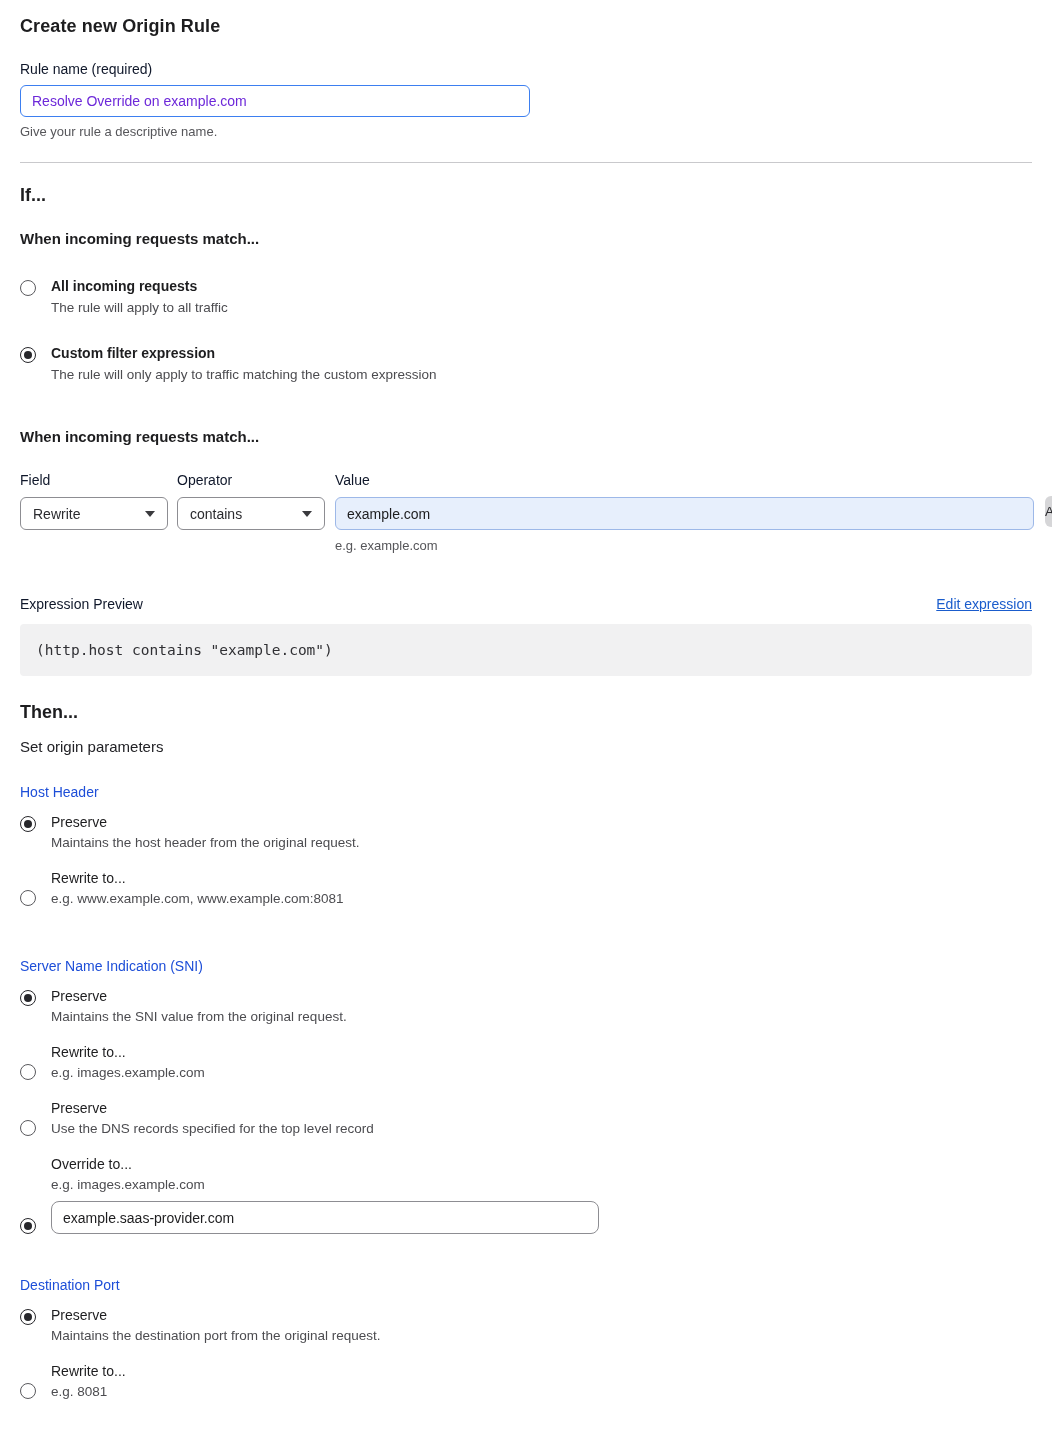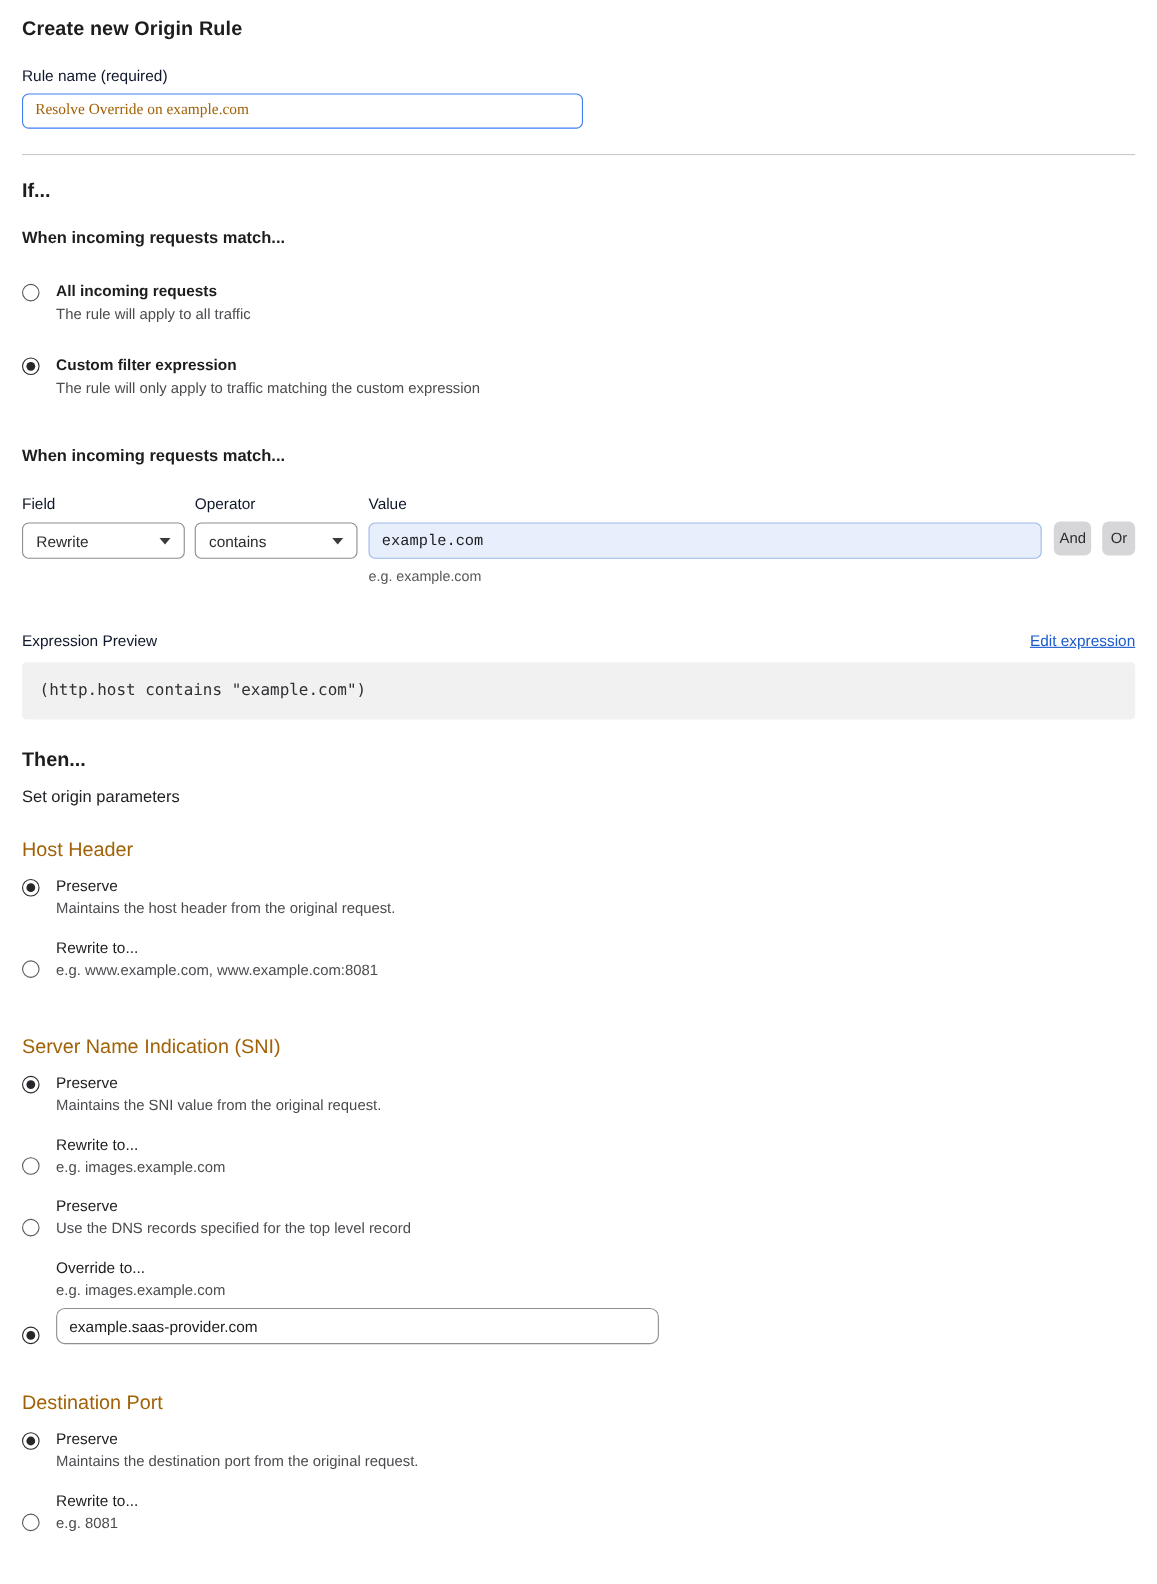--- a/index.html
+++ b/index.html
@@ -14,22 +14,22 @@
 
   .page-title { font-size: 18px; font-weight: 700; letter-spacing: .1px; }
 
   .field-label { font-size: 14px; color: #0f172a; }
   .help-text { font-size: 13px; color: #56565a; }
 
   .rule-name-block { margin-top: 24px; }
   .rule-name-input {
     margin-top: 8px; width: 510px; height: 32px;
     border: 1.5px solid #3d7ff0; border-radius: 6px;
-    padding: 0 11px; font-size: 14px; color: #a16207;
-    font-family: Liberation Serif, serif;
+    padding: 0 11px; font-size: 14px; color: #6d28d9;
+    font-family: Liberation Sans, sans-serif;
     outline: none; background: #fff; display: block;
   }
   .rule-name-block .help-text { margin-top: 7px; }
 
   hr.divider { border: none; border-top: 1px solid #c9c9cc; margin-top: 23px; }
 
   .section-heading { font-size: 18px; font-weight: 700; }
   .sub-heading { font-size: 15px; font-weight: 700; }
 
   .if-heading { margin-top: 22px; }
@@ -65,24 +65,24 @@
     padding: 0 12px; font-size: 14px; color: #2b2b2f; cursor: pointer;
   }
   .caret {
     width: 0; height: 0;
     border-left: 5px solid transparent; border-right: 5px solid transparent;
     border-top: 6px solid #3a3a3e;
   }
   .col-operator { margin-left: 9px; }
   .col-value { margin-left: 10px; flex: 0 0 auto; }
   .value-input {
-    width: 612px; height: 33px;
+    width: 699px; height: 33px;
     background: #e7effc; border: 1px solid #9db8e8; border-radius: 6px;
     padding: 0 11px; font-size: 14px; color: #1d1d1f;
-    font-family: Liberation Mono, monospace; outline: none; display: block;
+    font-family: Liberation Sans, sans-serif; outline: none; display: block;
   }
   .col-value .help-text { margin-top: 8px; }
   .conn-btn {
     height: 31px; margin-top: 24px; border: none; border-radius: 6px;
     background: #d6d6d8; color: #2b2b2f; font-size: 13.5px;
     font-family: "Liberation Sans", sans-serif; cursor: pointer;
   }
   .and-btn { margin-left: 11px; width: 56px; }
   .or-btn { margin-left: 10px; width: 48px; }
 
@@ -90,21 +90,21 @@
   .edit-link { font-size: 14px; color: #1a5ccc; text-decoration: underline; cursor: pointer; }
   .code-box {
     margin-top: 12px; background: #f1f1f2; border-radius: 4px;
     height: 52px; display: flex; align-items: center; padding: 0 16px;
   }
   .code-text { font-family: "DejaVu Sans Mono", monospace; font-size: 14.5px; color: #303034; }
 
   .then-heading { margin-top: 26px; }
   .set-origin { margin-top: 15px; font-size: 15px; color: #222226; }
 
-  .param-group-label { margin-top: 30px; font-size: 18px; color: #a16207; }
+  .param-group-label { margin-top: 30px; font-size: 14px; color: #1d4ed8; }
   .param-option { margin-top: 14px; }
   .param-option + .param-option { margin-top: 20px; align-items: flex-end; }
   .param-option .option-desc { margin-top: 5px; }
   .group-hh { margin-top: 29px; }
   .group-sni { margin-top: 52px; }
   .group-dns { margin-top: 39px; }
   .group-port { margin-top: 43px; }
 
   .override-input {
     margin-top: 9px; width: 548px; height: 33px;
@@ -119,20 +119,21 @@
 </head>
 <body>
 
 <div class="page">
 
   <div class="page-title">Create new Origin Rule</div>
 
   <div class="rule-name-block">
     <div class="field-label">Rule name (required)</div>
     <input class="rule-name-input" type="text" value="Resolve Override on example.com" style="">
+    <div class="help-text">Give your rule a descriptive name.</div>
   </div>
 
   <hr class="divider">
 
   <div class="section-heading if-heading">If...</div>
   <div class="sub-heading match-heading-1">When incoming requests match...</div>
 
   <div class="option if-option-1">
     <span class="radio"></span>
     <div class="option-text">

